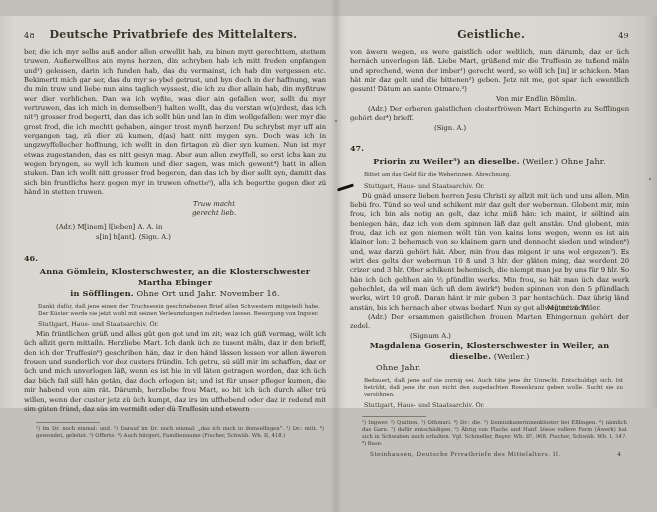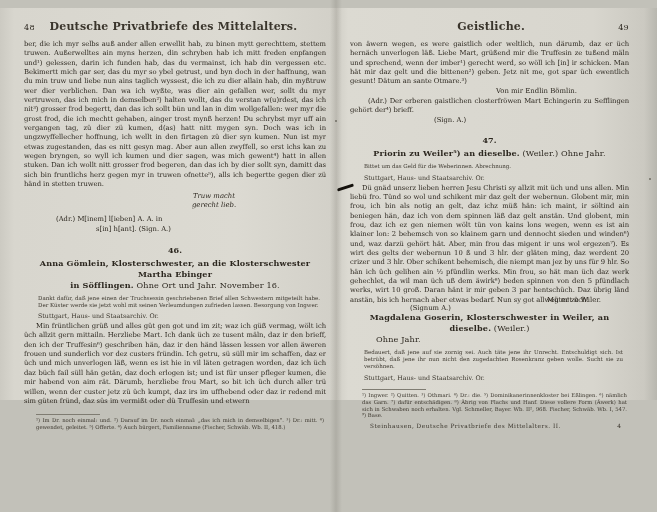--- a/index.html
+++ b/index.html
@@ -1,37 +1,37 @@
 <!DOCTYPE html>
 <html style="--paper: #d8d6ce; --bg: #c2c1b9; --ink: #2c271f;"><head>
 <meta charset="utf-8">
 <style>
   :root{
     --paper:#d8d6ce; --paper2:#dcdad2; --bg:#c2c1b9; --ink:#2c271f; --ink-soft:#3a352c;
   }
   html,body{margin:0;padding:0;}
   body{width:657px;height:512px;background:var(--bg);font-family:"DejaVu Serif", serif;}
   .spread{position:relative;width:657px;height:512px;overflow:hidden;background:var(--bg);}
-  .page{position:absolute;top:8px;height:392px;background:var(--paper);color:var(--ink);box-sizing:border-box;}
+  .page{position:absolute;top:16px;height:392px;background:var(--paper);color:var(--ink);box-sizing:border-box;}
   .page-left{left:0;width:336px;padding:12px 10px 4px 24px;
     background:linear-gradient(90deg,#cccac2 0,var(--paper) 14px,var(--paper2) 70%,#d2d0c8 100%);}
   .page-right{left:336px;width:321px;padding:12px 28px 4px 14px;
     background:linear-gradient(90deg,#cfcdc5 0,var(--paper2) 12px,var(--paper) 80%,#cbc9c1 96%,#b8b7af 100%);}
   .gutter{position:absolute;top:0;left:330px;width:12px;height:512px;
     background:linear-gradient(90deg,rgba(0,0,0,0) 0,rgba(60,55,45,.14) 50%,rgba(0,0,0,0) 100%);pointer-events:none;}
   .running-head{display:flex;align-items:baseline;font-size:7.4px;margin-bottom:7px;}
   .running-head .pagenum{font-size:8px;letter-spacing:.3px;}
   .running-head .rtitle{flex:1;text-align:center;font-weight:bold;font-size:11px;letter-spacing:.2px;color:var(--ink-soft);}
   .bodytext{font-size:6.8px;line-height:9.35px;text-align:justify;letter-spacing:-.05px;color:var(--ink);}
   .indent{text-indent:12px;}
   .closing{text-align:center;font-size:6.9px;line-height:9.4px;padding-left:78px;margin-top:2px;font-style:italic;}
   .adrblock{font-size:6.8px;line-height:9.6px;margin-top:5px;}
   .adr1{margin-left:32px;}
   .adr2{margin-left:72px;}
-  .secnum{text-align:center;font-weight:bold;font-size:8px;margin:10px 0 3px 0;}
+  .secnum{text-align:left;font-weight:bold;font-size:8px;margin:10px 0 3px 0;}
   .sectitle{text-align:center;font-weight:bold;font-size:8.1px;line-height:11px;letter-spacing:.15px;}
   .sectitle .roman{font-weight:normal;}
   .summary{font-size:5.5px;line-height:7.3px;text-align:justify;margin:4px 6px 3px 14px;color:var(--ink-soft);}
   .source{font-size:6.3px;margin:2px 0 3px 14px;color:var(--ink-soft);}
   .sig-right{text-align:right;font-size:6.9px;line-height:9.4px;padding-right:52px;}
   .sig-inline{text-align:right;font-size:6.9px;margin-top:-9.35px;padding-right:28px;}
   .fn-rule{width:64px;border-top:1px solid #7f7c72;margin:8px 0 2px 12px;}
   .footnotes-block{font-size:5.3px;line-height:6.9px;text-align:justify;color:var(--ink-soft);padding:0 2px 0 12px;}
   .footer-line{display:flex;font-size:5.8px;margin-top:4px;padding:0 8px 0 20px;color:var(--ink-soft);}
   .footer-line .fl{flex:1;letter-spacing:.5px;}
@@ -88,20 +88,21 @@
       <div class="bodytext" style="text-indent:18px">(Adr.)  Der erberen gaistlichen closterfröwen Mart Echingerin zu Sefflingen gehört der⁴) brieff.</div>
       <div style="margin-left:84px;font-size:6.8px">(Sign. A.)</div>
     </div>
 
     <div class="secnum">47.</div>
     <div class="sectitle"><span>Priorin zu Weiler⁵) an dieselbe.</span><span class="roman">  (Weiler.)  Ohne Jahr.</span></div>
     <div class="summary" style="text-align:left">Bittet um das Geld für die Weberinnen.  Abrechnung.</div>
     <div class="source">Stuttgart, Haus- und Staatsarchiv.  Or.</div>
     <div class="bodytext indent">Dü gnäd unserz lieben herren Jesu Christi sy allzit mit üch und uns allen. Min liebü fro. Tünd so wol und schikent mir daz gelt der webernun. Globent mir, min frou, ich bin als notig an gelt, daz ichz müß hän: ich maint, ir söltind ain beniegen hän, daz ich von dem spinnen läß daz gelt anstän. Und globent, min frou, daz ich ez gen niemen wölt tün von kains lons wegen, wenn es ist ain klainer lon: 2 behemsch von so klainem garn und dennocht sieden und winden⁶) und, waz darzü gehört hät. Aber, min frou das migent ir uns wol ergezen⁷). Es wirt des gelts der webernun 10 ß und 3 hlr. der gläten ming, daz werdent 20 crizer und 3 hlr. Ober schikent behemisch, die niempt man jez by uns für 9 hlr. So hän ich üch gelihen ain ½ pfündlin werks. Min frou, so hät man üch daz werk gehechlet, da wil man üch uß dem äwirk⁸) beden spinnen von den 5 pfündlach werks, wirt 10 groß. Daran hänt ir mir geben 3 par hentschüch. Daz übrig länd anstän, bis ich hernach aber etwas bedarf. Nun sy got allweg mit üch!</div>
     <div class="sig-inline">Müter ze Wiler.</div>
+    <div class="bodytext" style="text-indent:18px;margin-top:1px">(Adr.)  Der ersammen gaistlichen frouen Marten Ehingernun gehört der zedel.</div>
     <div style="margin-left:60px;font-size:6.8px">(Signum A.)</div>
 
     <div class="sectitle">
       <div><span>Magdalena Goserin, Klosterschwester in Weiler, an dieselbe.</span><span class="roman">  (Weiler.)</span></div>
       <div class="roman" style="text-align:left;margin-left:26px">Ohne Jahr.</div>
     </div>
     <div class="summary">Bedauert, daß jene auf sie zornig sei. Auch täte jene ihr Unrecht.  Entschuldigt sich.  Ist betrübt, daß jene ihr nun nicht den zugedachten Rosenkranz geben wolle.  Sucht sie zu versöhnen.</div>
     <div class="source">Stuttgart, Haus- und Staatsarchiv.  Or.</div>
 
     <div class="fn-rule"></div>

